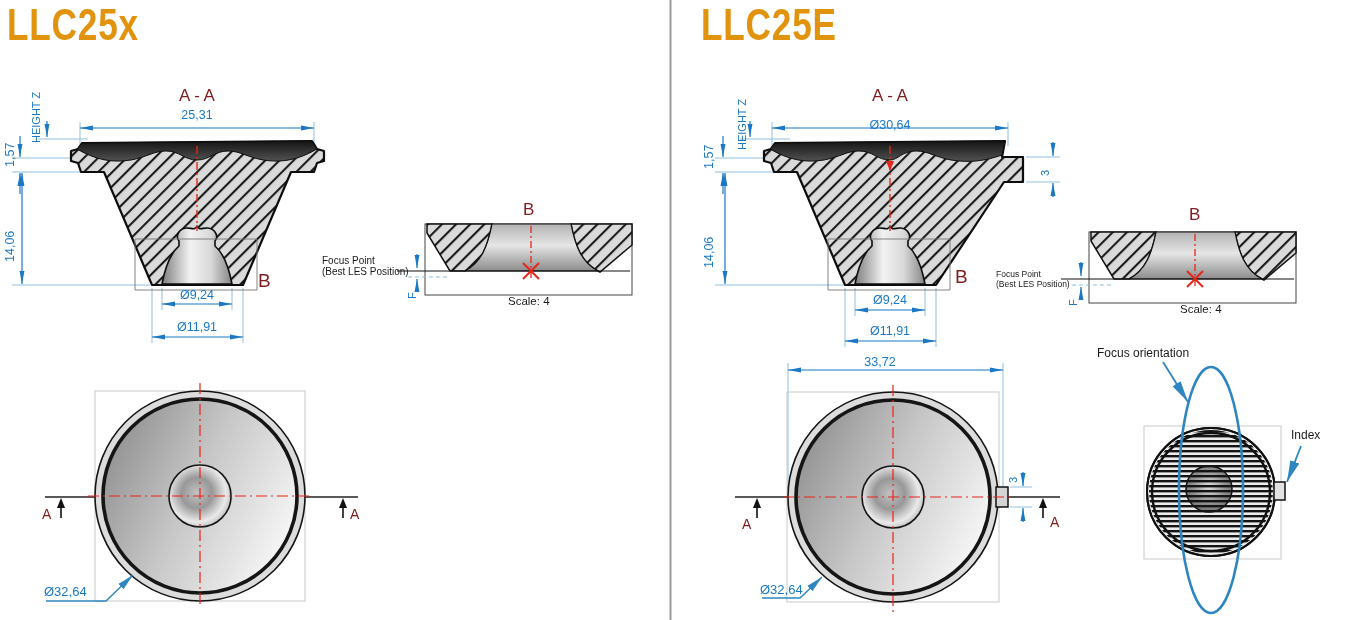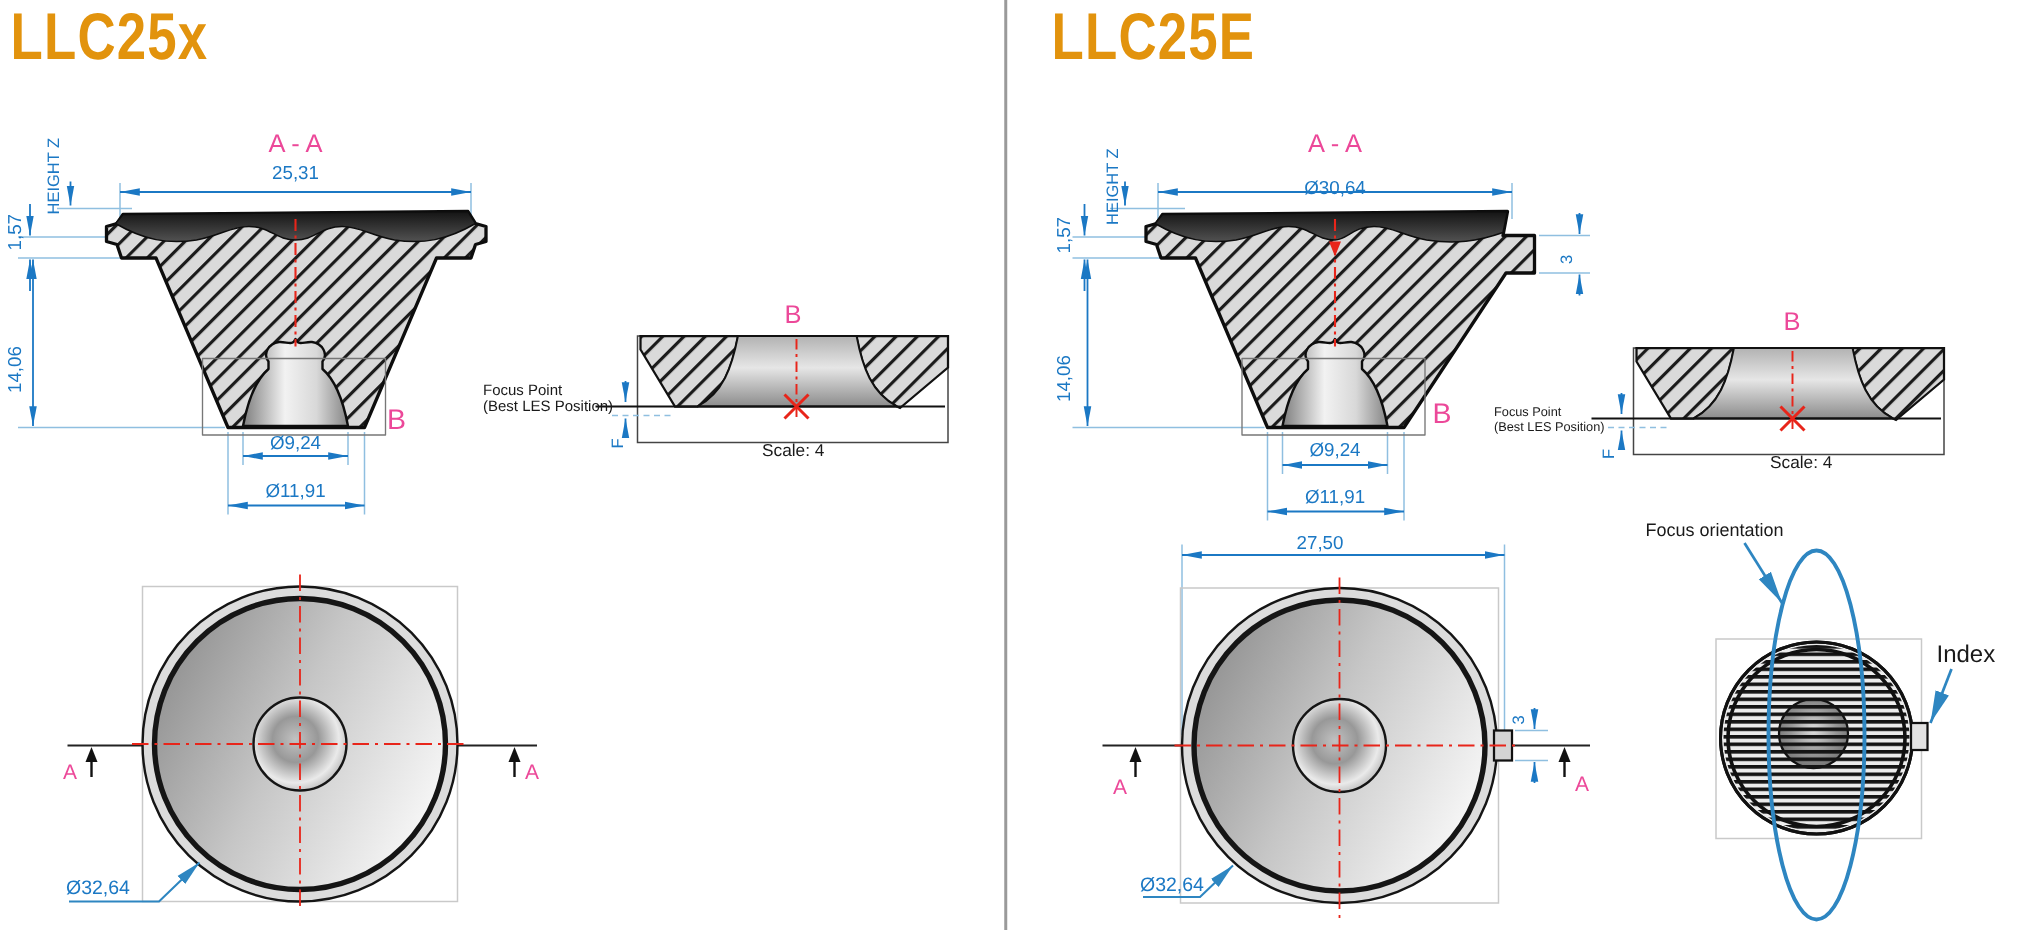--- a/index.html
+++ b/index.html
@@ -3,30 +3,30 @@
 <meta charset="utf-8">
 <style>
   html,body{margin:0;padding:0;background:#fff;}
   #stage{position:relative;width:1351px;height:620px;background:#fff;overflow:hidden;
          font-family:"Liberation Sans",sans-serif;}
   #stage svg{position:absolute;left:0;top:0;}
   .t{position:absolute;white-space:nowrap;line-height:1;}
   .title{font-size:44px;font-weight:bold;color:#e2930d;transform:scaleX(.8);transform-origin:0 0;letter-spacing:1px;}
   .dim{font-size:12.5px;color:#1b78c4;}
   .dim.sm{font-size:11px;}
-  .lbl{color:#ec4899;}
+  .lbl{color:#7f1d1d;}
   .aa{font-size:17px;}
   .bmain{font-size:19px;}
   .bdet{font-size:17px;}
   .amark{font-size:14px;}
   .fp{font-size:10px;color:#1a1a1a;}
   .fps{font-size:8.5px;color:#1a1a1a;}
   .sc{font-size:11.5px;color:#1a1a1a;}
   .beam{font-size:12px;color:#1a1a1a;}
-  .idx{font-size:16px;color:#1a1a1a;}
+  .idx{font-size:12px;color:#1a1a1a;}
   .ctr{transform:translateX(-50%);}
   .rot{transform:rotate(-90deg);transform-origin:0 0;}
 </style>
 </head>
 <body>
 
 <div id="stage">
 
 <svg width="1351" height="620" viewBox="0 0 1351 620">
   <defs>
@@ -278,21 +278,21 @@
 <span class="t dim rot" style="left:703px;top:268px">14,06</span>
 <span class="t dim sm rot" style="left:1040px;top:176px">3</span>
 <span class="t lbl bmain" style="left:955px;top:267px">B</span>
 <span class="t dim ctr" style="left:890px;top:294px">Ø9,24</span>
 <span class="t dim ctr" style="left:890px;top:325px">Ø11,91</span>
 <span class="t lbl bdet" style="left:1189px;top:206px">B</span>
 <span class="t fps" style="left:996px;top:270px">Focus Point</span>
 <span class="t fps" style="left:996px;top:280px">(Best LES Position)</span>
 <span class="t dim sm rot" style="left:1068px;top:306px">F</span>
 <span class="t sc" style="left:1180px;top:304px">Scale: 4</span>
-<span class="t dim ctr" style="left:880px;top:356px">27,50</span>
+<span class="t dim ctr" style="left:880px;top:356px">33,72</span>
 <span class="t dim sm rot" style="left:1008px;top:483px">3</span>
 <span class="t lbl amark" style="left:742px;top:517px">A</span>
 <span class="t lbl amark" style="left:1050px;top:515px">A</span>
 <span class="t dim" style="left:760px;top:583px;font-size:13px">Ø32,64</span>
 <span class="t beam" style="left:1097px;top:347px">Focus orientation</span>
 <span class="t idx" style="left:1291px;top:429px">Index</span>
 
 </div>
 
 </body></html>

